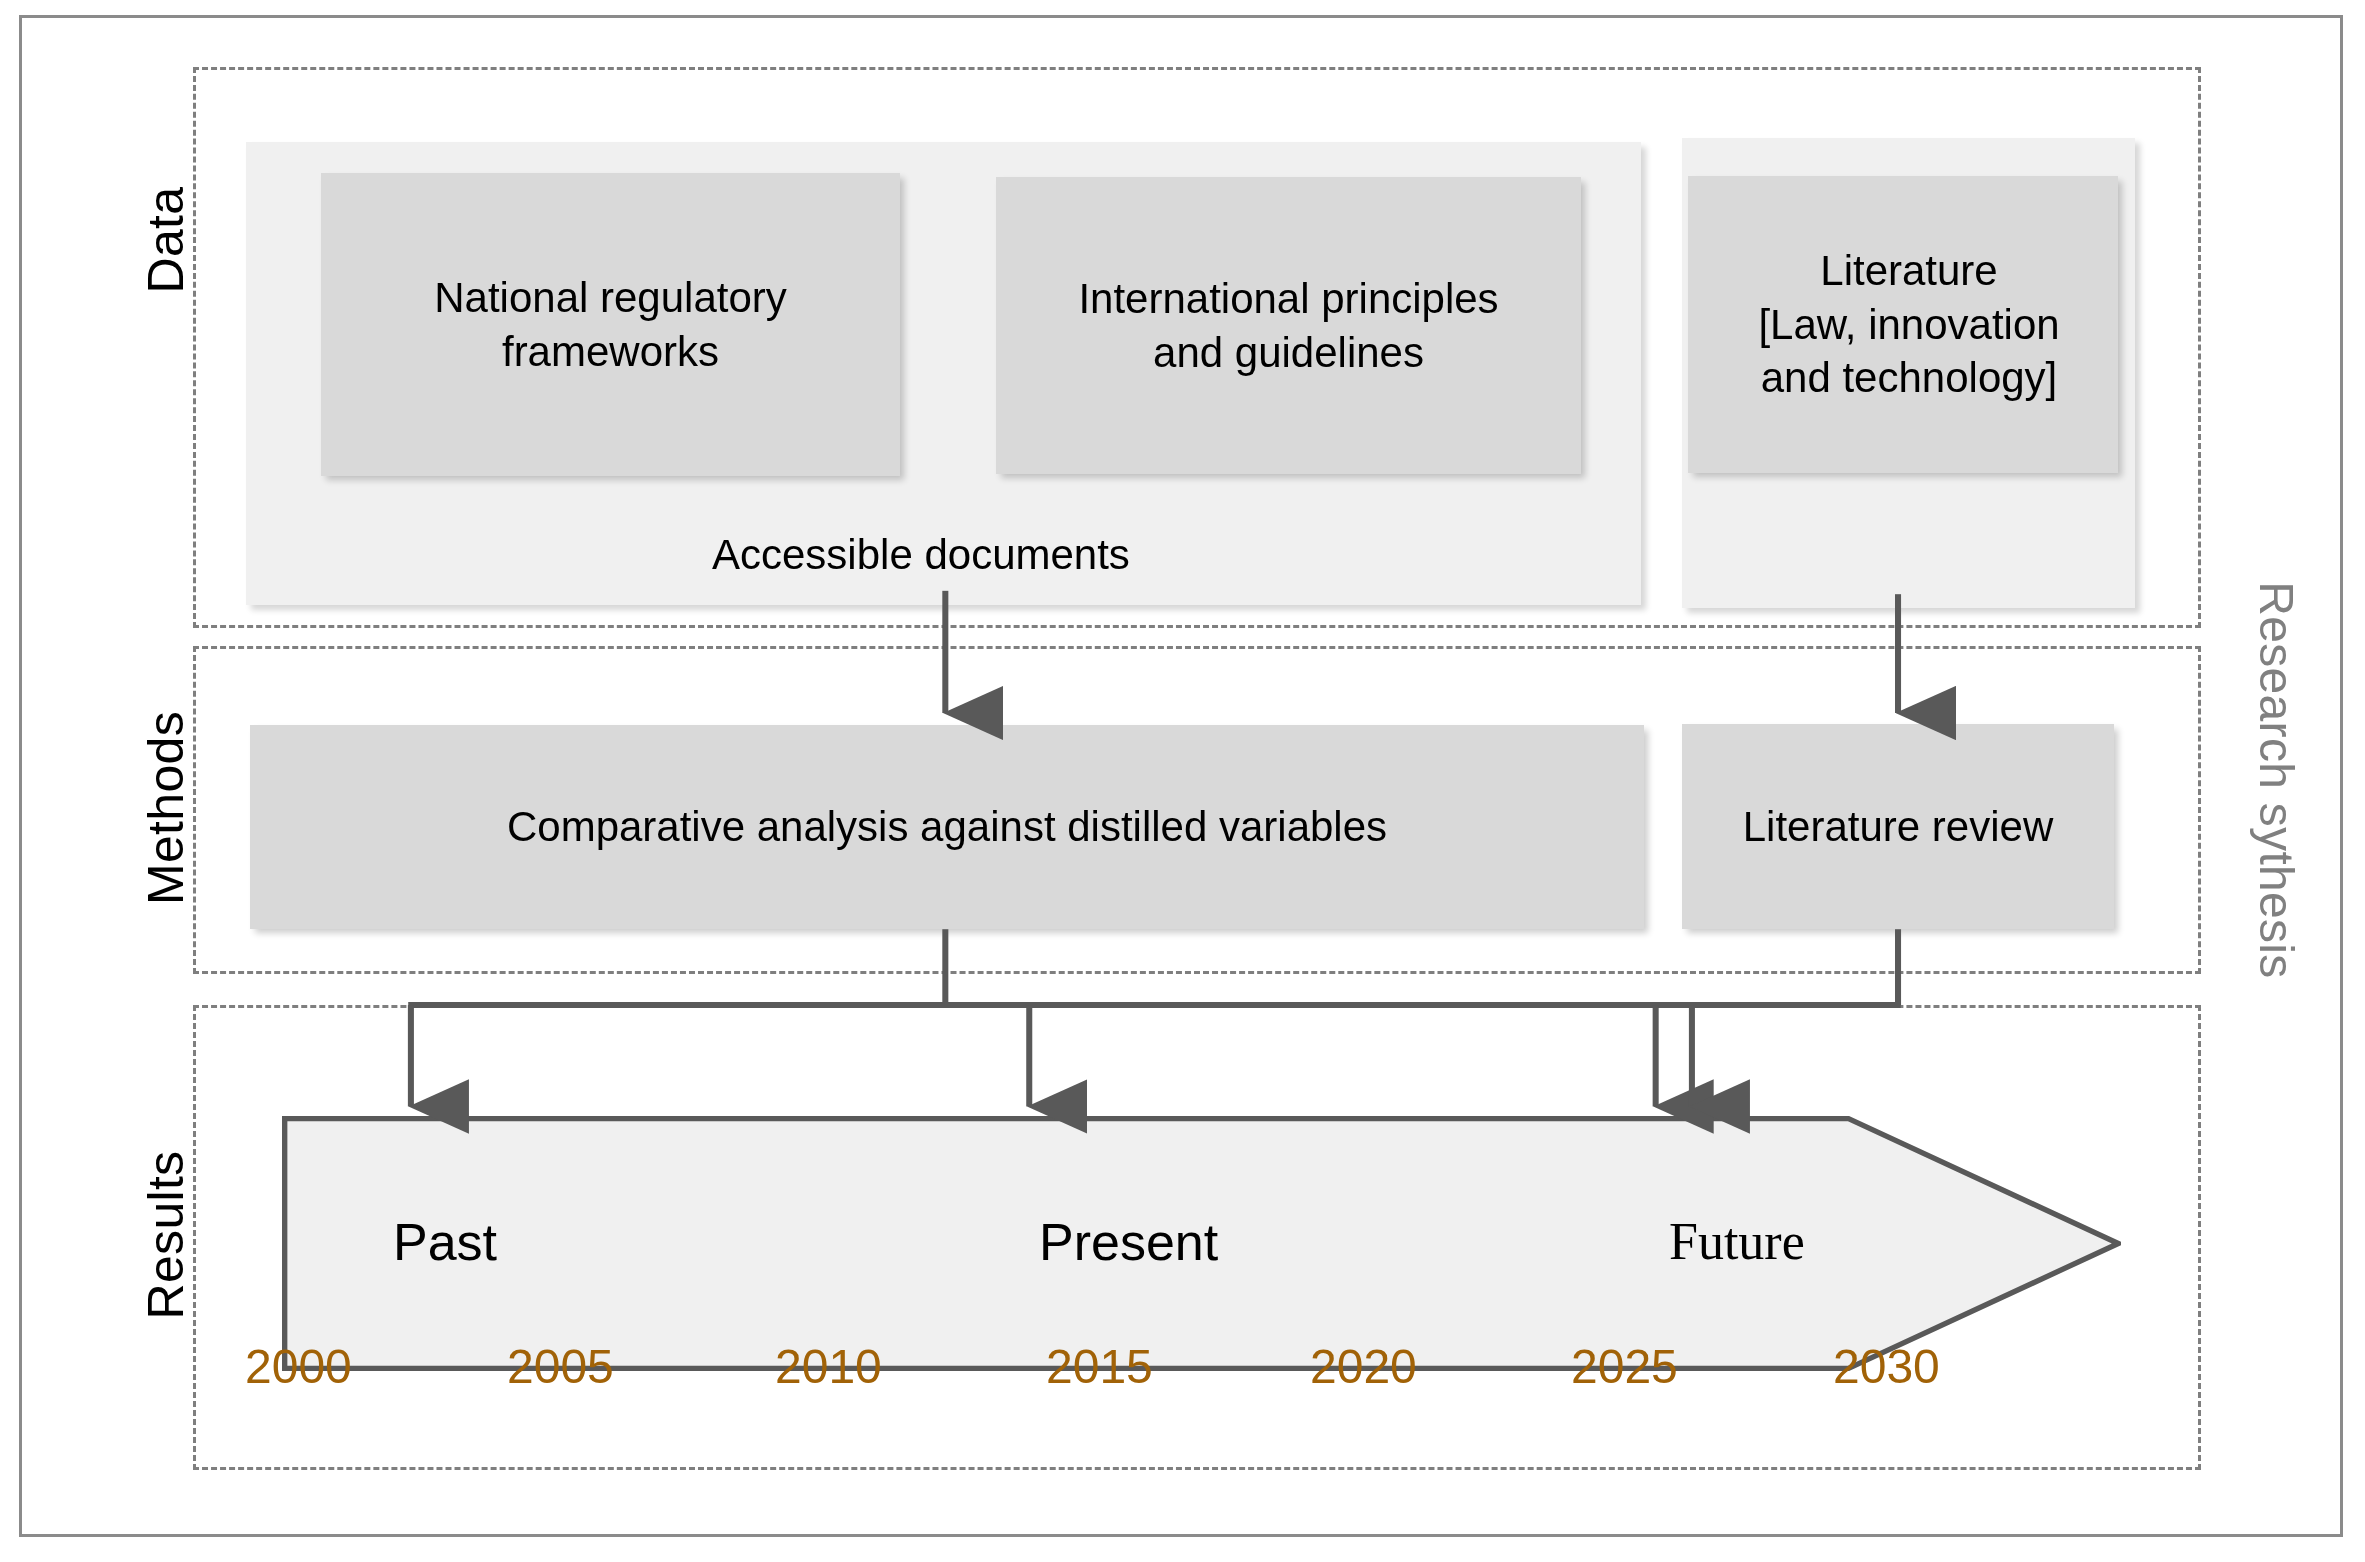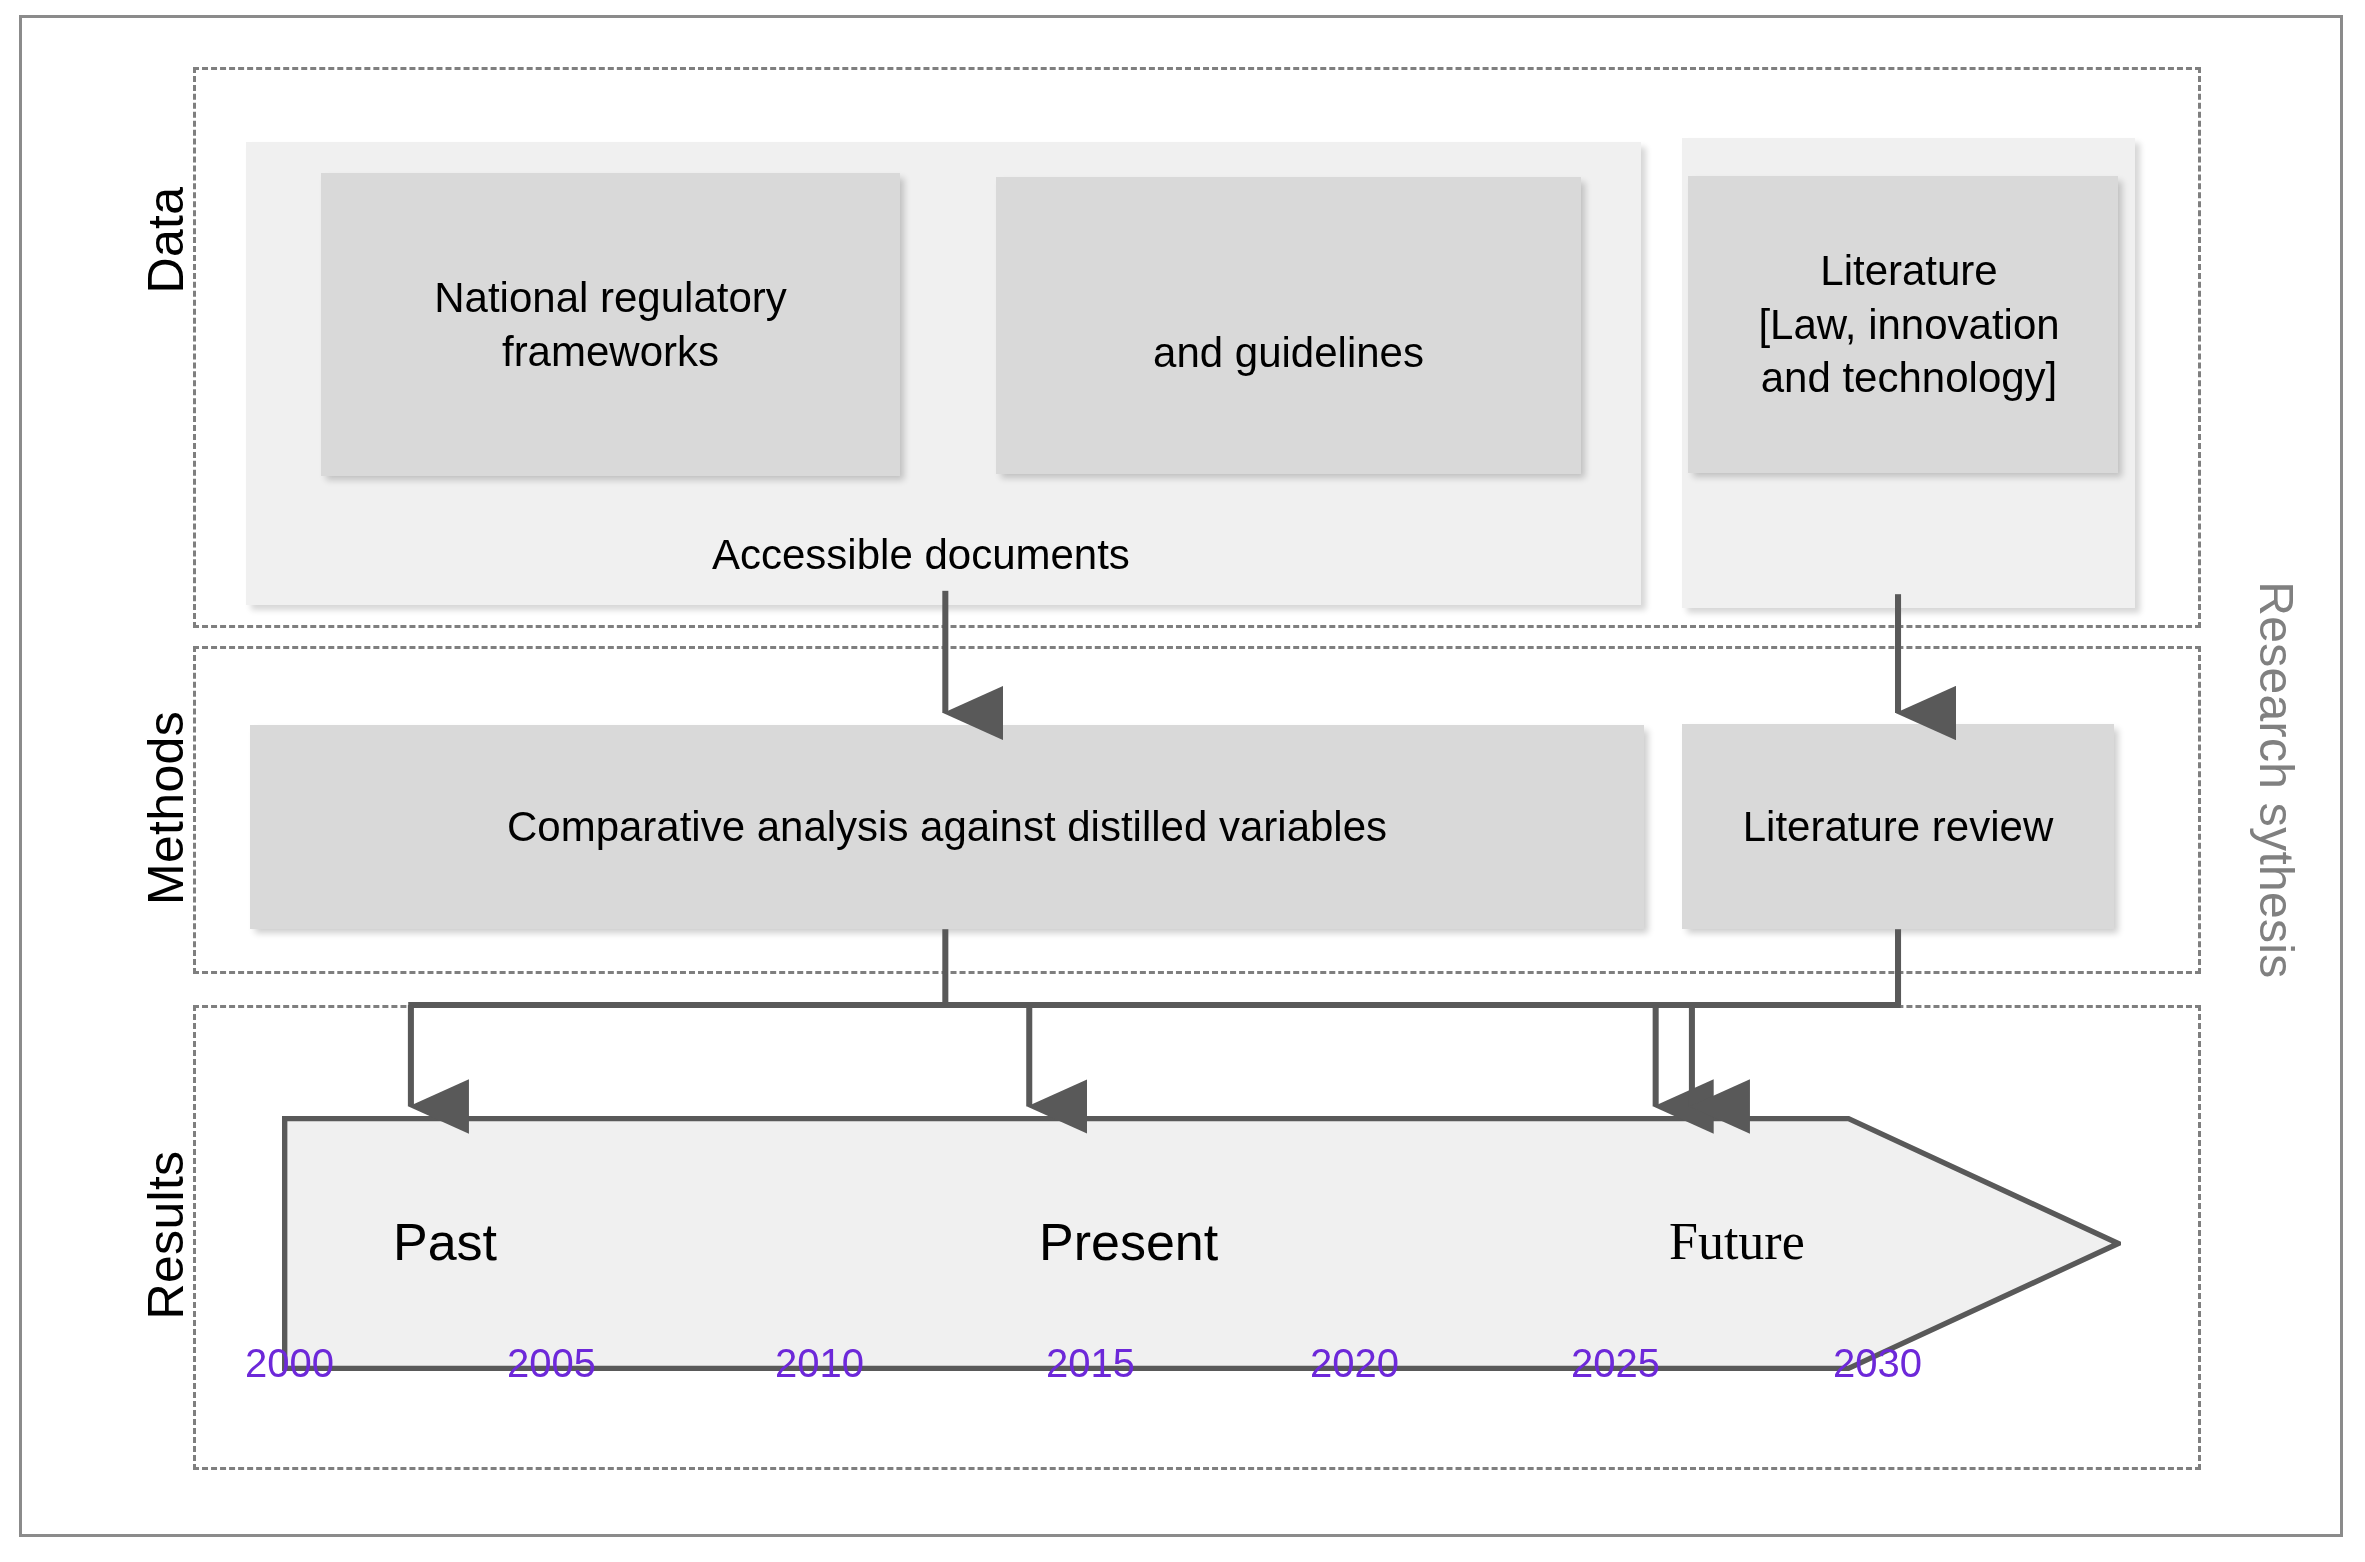--- a/index.html
+++ b/index.html
@@ -100,22 +100,22 @@
     position:absolute;
     color:#000;
     font-size:52px;
     line-height:1;
     white-space:nowrap;
   }
 
   
   .tick{
     position:absolute;
-    color:#6d28d9;
-    font-size:40px;
+    color:#a16207;
+    font-size:48px;
     line-height:1;
     white-space:nowrap;
   }
 </style>
 </head>
 <body>
 
 <div id="outer-frame"></div>
 
 <div class="row-label" style="left:54px; top:213px; width:228px; height:54px; text-align:center;">Data</div>
@@ -133,21 +133,21 @@
 
 <div class="box" style="left:321px; top:173px; width:579px; height:303px;">
   <span>
     <span>National regulatory</span><br>
     <span>frameworks</span>
   </span>
 </div>
 
 <div class="box" style="left:996px; top:177px; width:585px; height:297px;">
   <span>
-    <br>
+    <span>International principles</span><br>
     <span>and guidelines</span>
   </span>
 </div>
 
 <div class="box" style="left:1688px; top:176px; width:430px; height:297px;padding-left:24px;">
   <span>
     <span>Literature</span><br>
     <span>[Law, innovation</span><br>
     <span>and technology]</span>
   </span>

